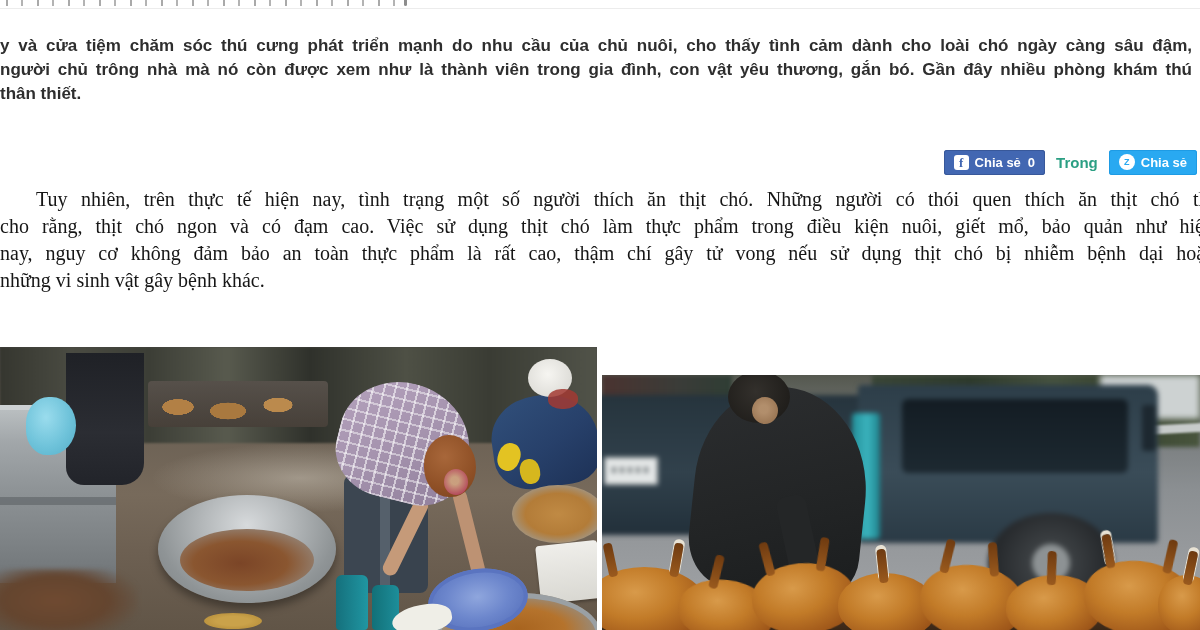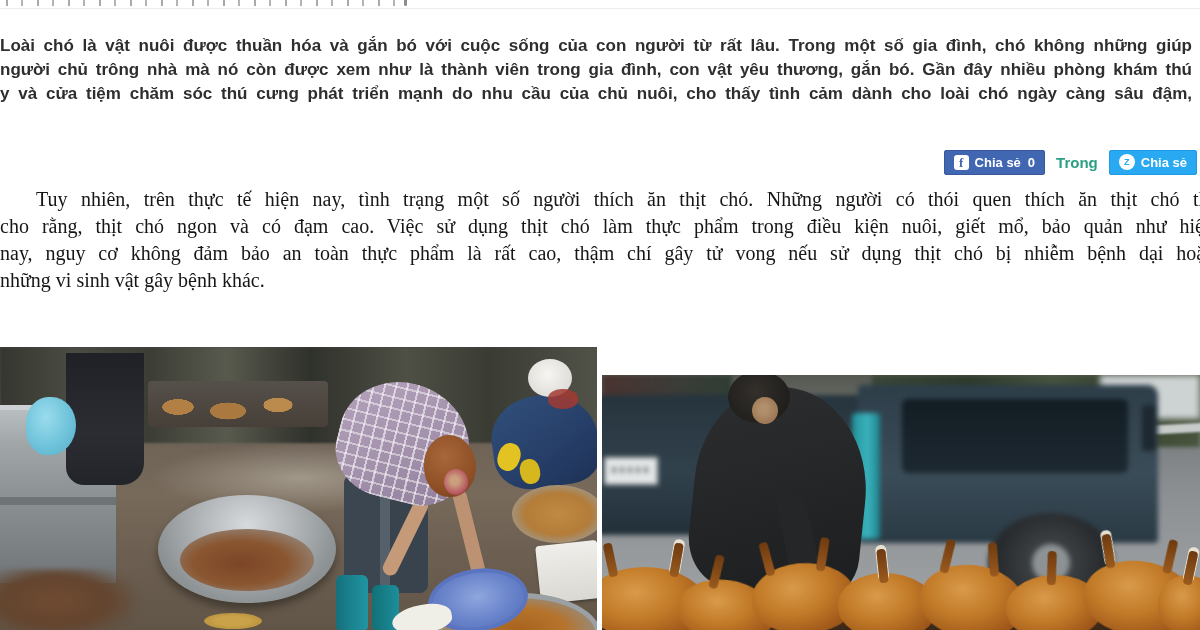--- a/index.html
+++ b/index.html
@@ -190,23 +190,23 @@
 <body>
 
 <div>
 
   <div class="byline-crop">
     <div class="byline-marks"></div>
     <div class="byline-comma"></div>
   </div>
 
   <div class="para1">
-    <div class="tline">Loài chó là vật nuôi được thuần hóa và gắn bó với cuộc sống của con người từ rất lâu. Trong một số gia đình, chó không những giúp</div>
+    <div class="tline">y và cửa tiệm chăm sóc thú cưng phát triển mạnh do nhu cầu của chủ nuôi, cho thấy tình cảm dành cho loài chó ngày càng sâu đậm,</div>
     <div class="tline">người chủ trông nhà mà nó còn được xem như là thành viên trong gia đình, con vật yêu thương, gắn bó. Gần đây nhiều phòng khám thú</div>
-    <div class="tline">y và cửa tiệm chăm sóc thú cưng phát triển mạnh do nhu cầu của chủ nuôi, cho thấy tình cảm dành cho loài chó ngày càng sâu đậm,</div>
+    <div class="tline short">thân thiết.</div>
   </div>
 
   <div class="share-bar">
     <a class="btn btn-fb">
       <span class="fb-icon">f</span>
       <span>Chia sẻ</span>
       <span class="fb-count">0</span>
     </a>
     <a class="btn btn-tweet">Trong</a>
     <a class="btn btn-zalo">

